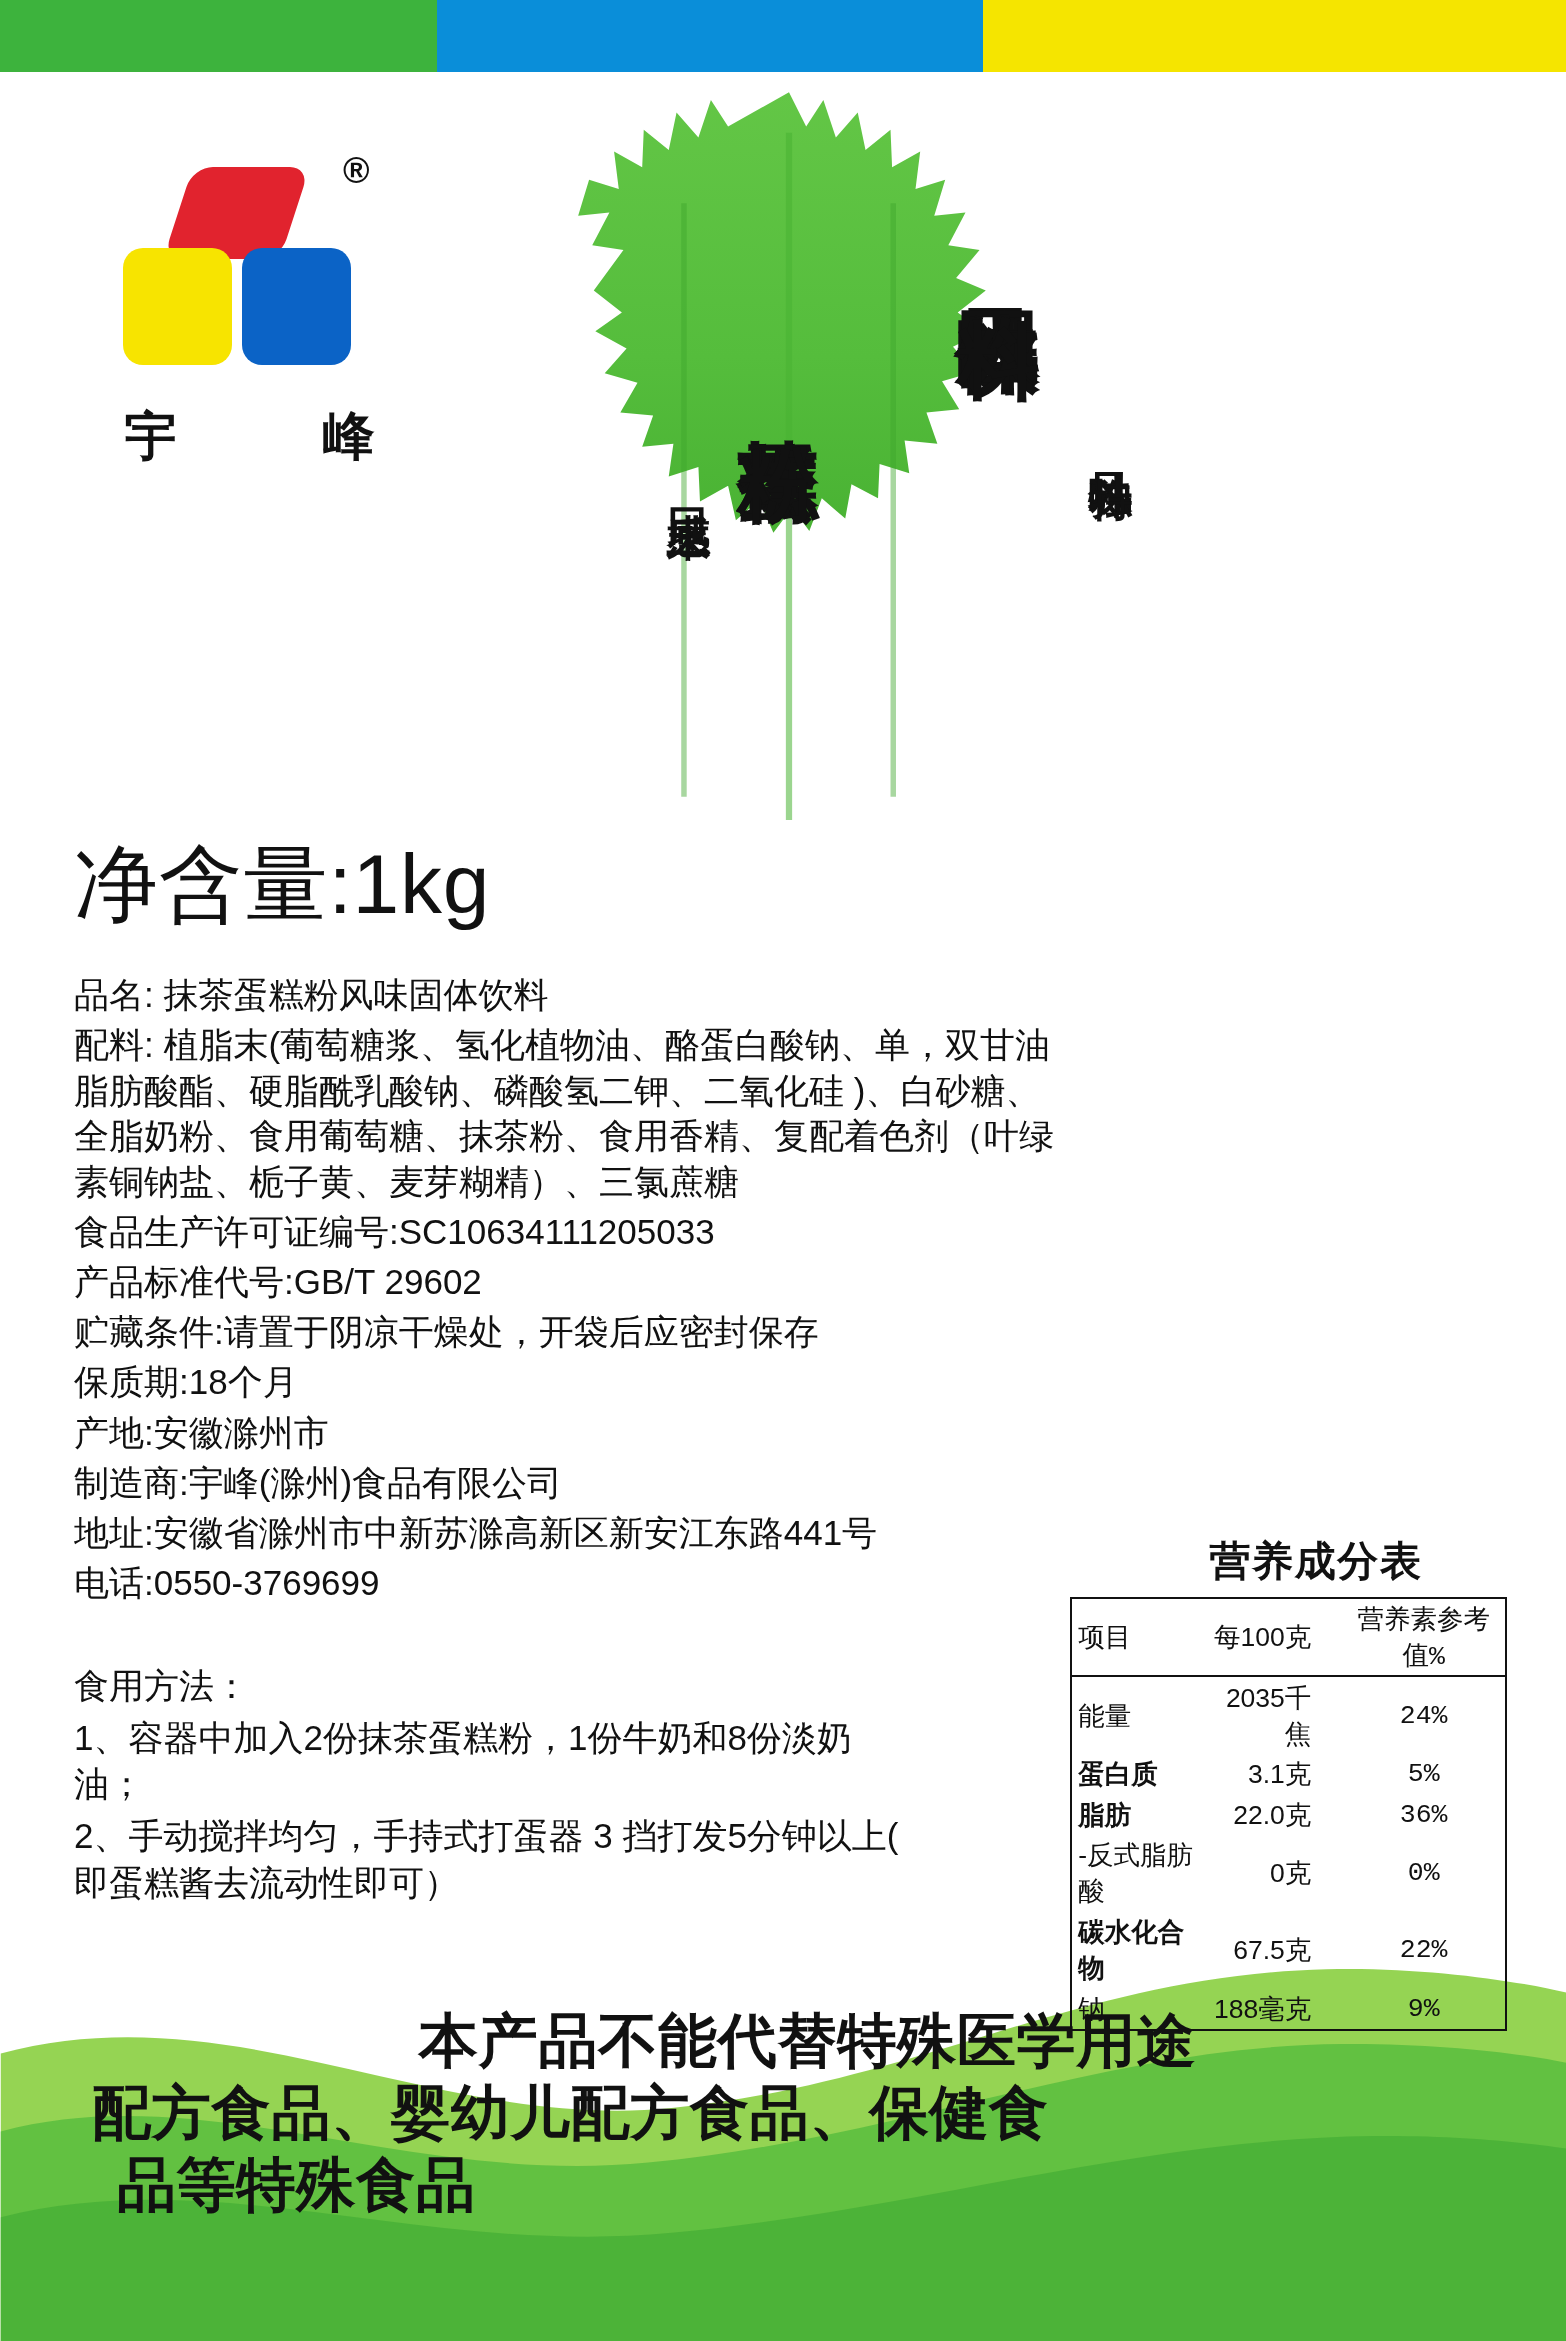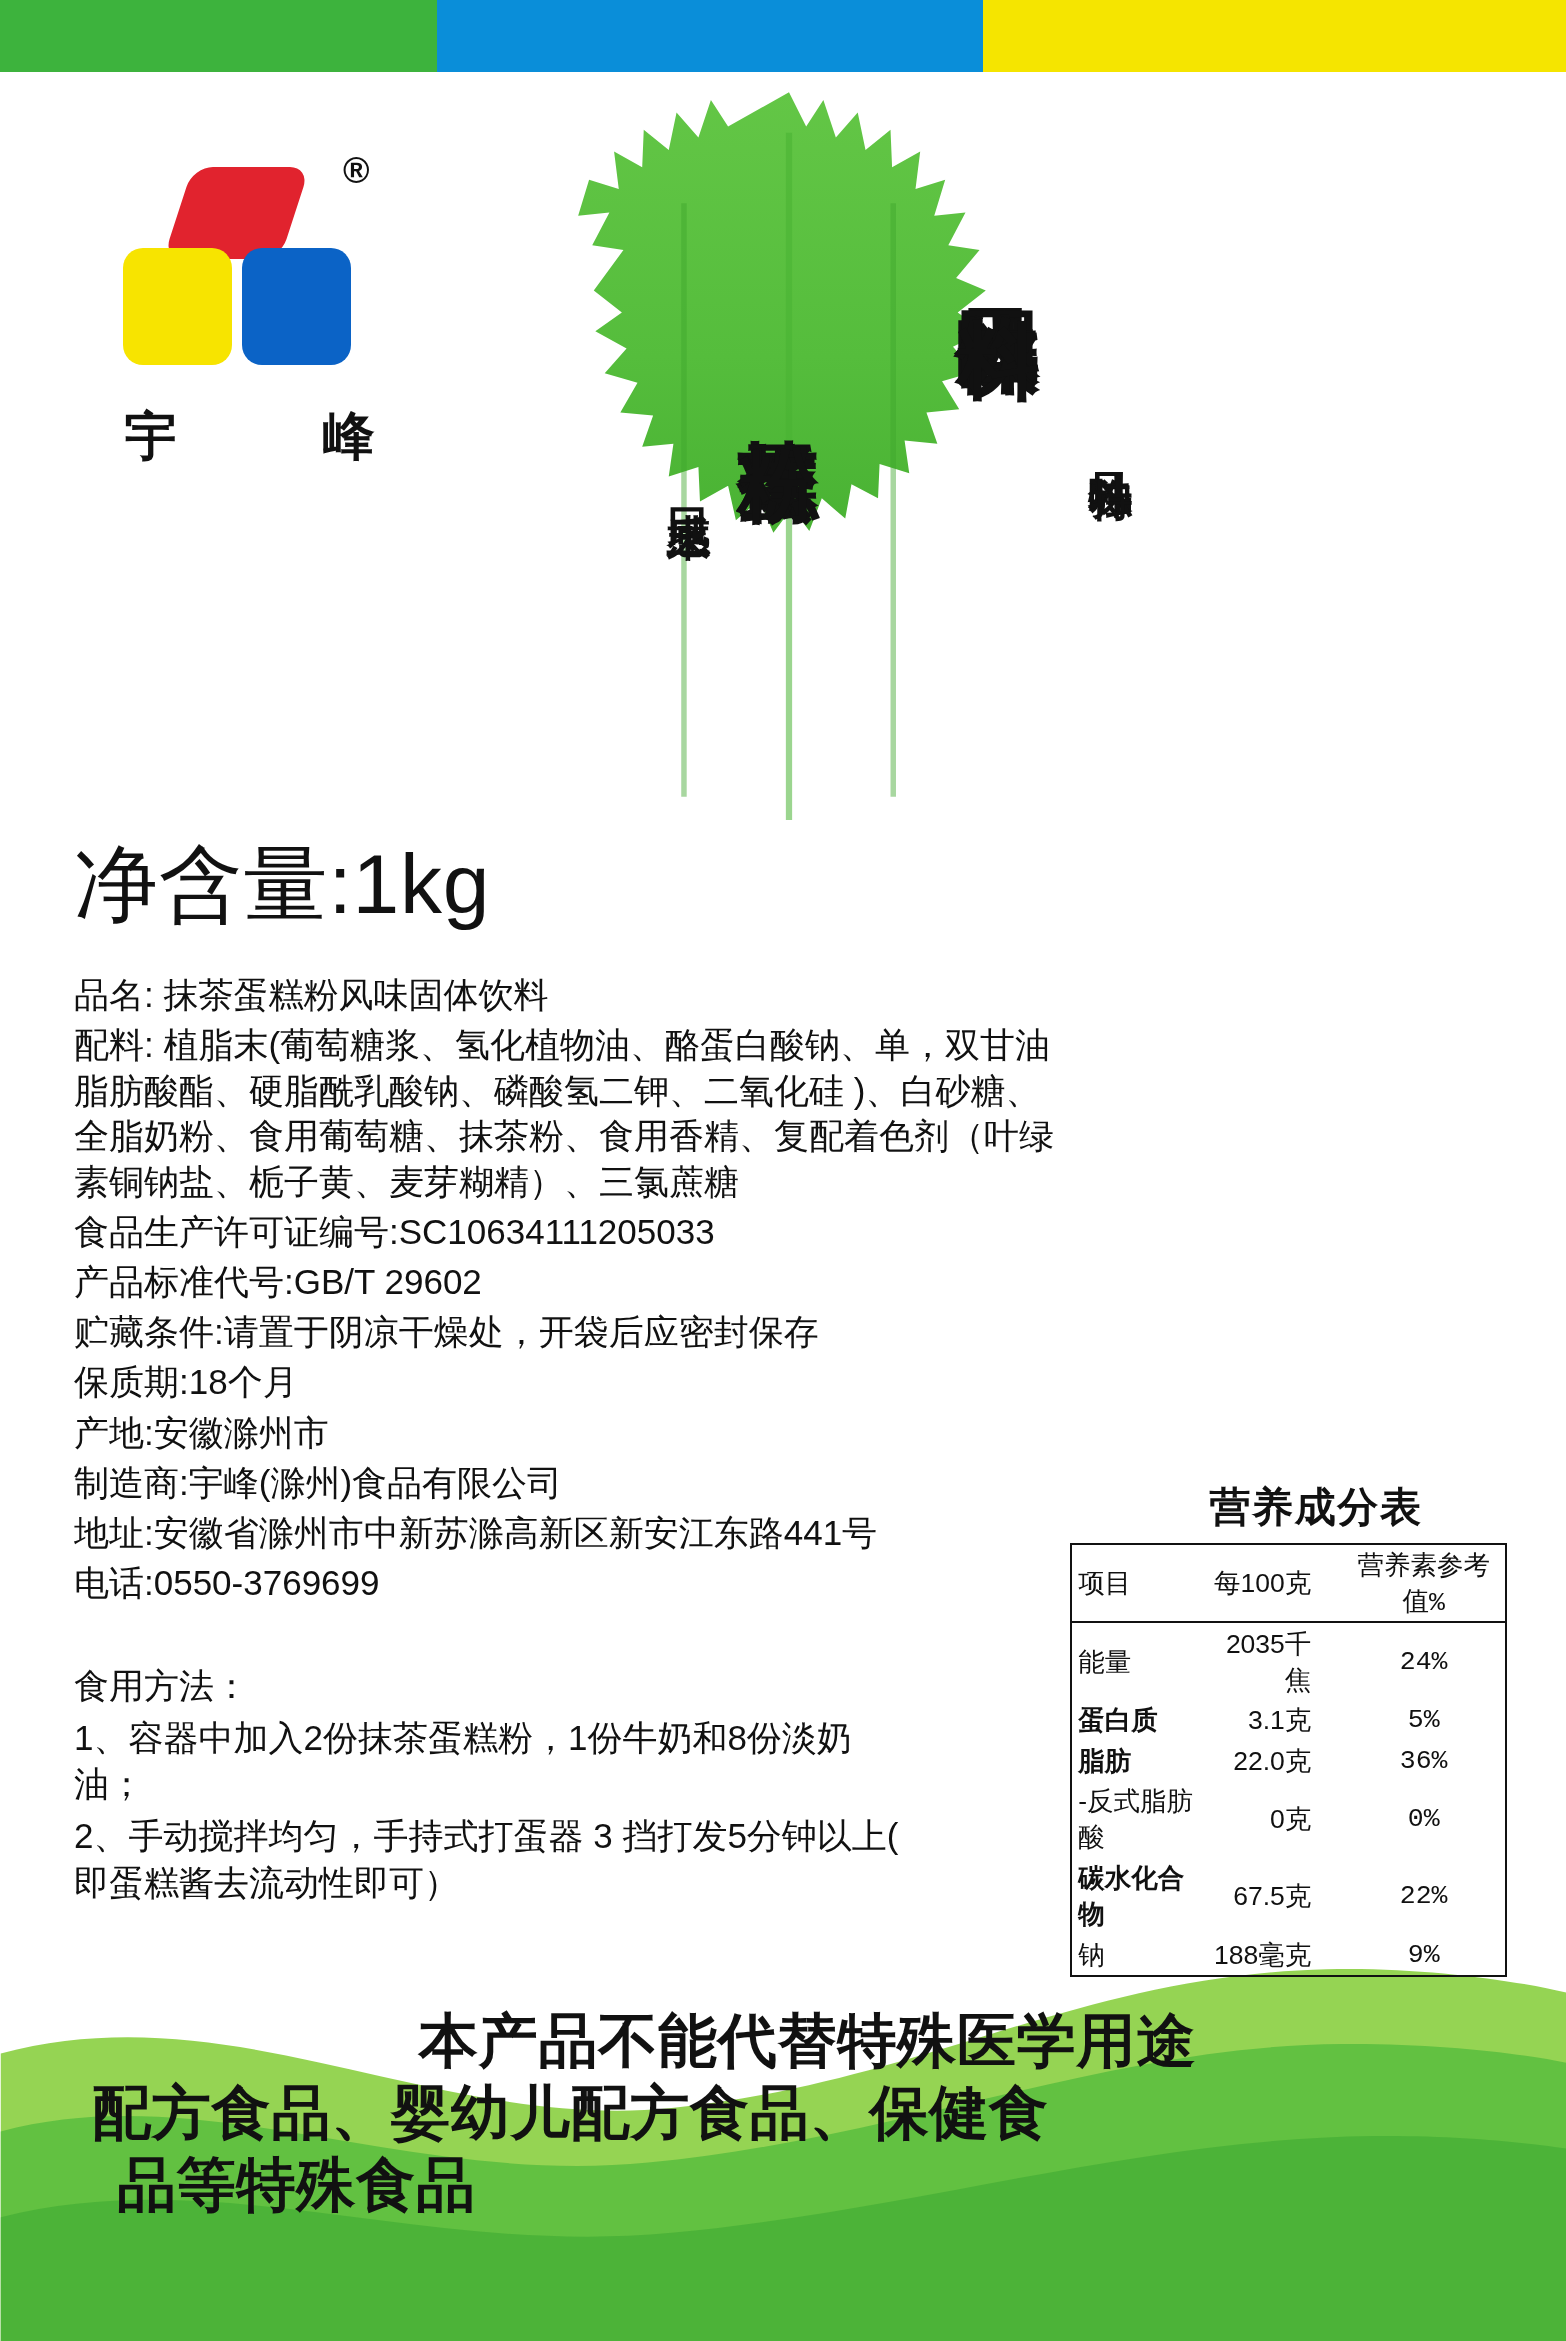--- a/index.html
+++ b/index.html
@@ -53,21 +53,21 @@
   
   .info{position:absolute;left:74px;top:972px;width:1007px;color:#111;}
   .info p{margin:0 0 4.7px 0;font-size:35px;line-height:1.30;letter-spacing:0px;}
   .info p.wrap{width:991px;}
 
   
   .usage{position:absolute;left:74px;top:1663px;width:843px;color:#111;}
   .usage p{margin:0 0 4.7px 0;font-size:35px;line-height:1.34;}
 
   
-  .nutri{position:absolute;left:1070px;top:1480px;width:492px;}
+  .nutri{position:absolute;left:1070px;top:1534px;width:492px;}
   .nutri-title{font-size:41px;font-weight:bold;color:#111;text-align:center;margin-bottom:7.8px;letter-spacing:1.6px;}
   table.nt{border-collapse:collapse;width:437px;background:transparent;border:2.3px solid #111;}
   table.nt td,table.nt th{font-size:26.5px;color:#111;padding:2.3px 6.2px;font-weight:normal;text-align:left;}
   table.nt thead th{border-bottom:2.3px solid #111;font-weight:normal;}
   table.nt td.c2,table.nt th.c2{text-align:right;padding-right:31px;}
   table.nt td.c3,table.nt th.c3{text-align:center;font-family:Liberation Mono, monospace;}
   table.nt .bold{font-weight:bold;}
 
   
   .warn{position:absolute;left:0;top:2006px;width:1567px;text-align:center;color:#111;}

